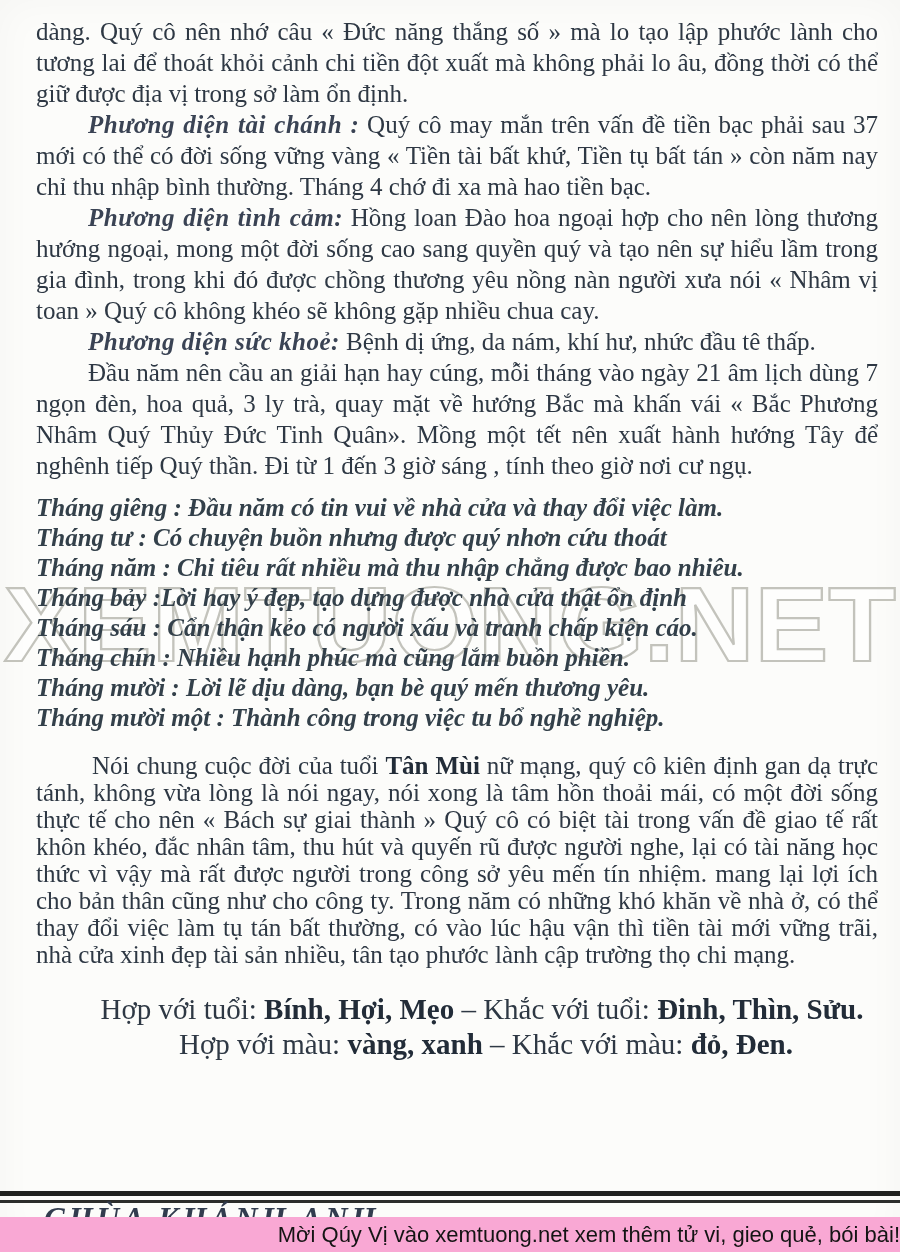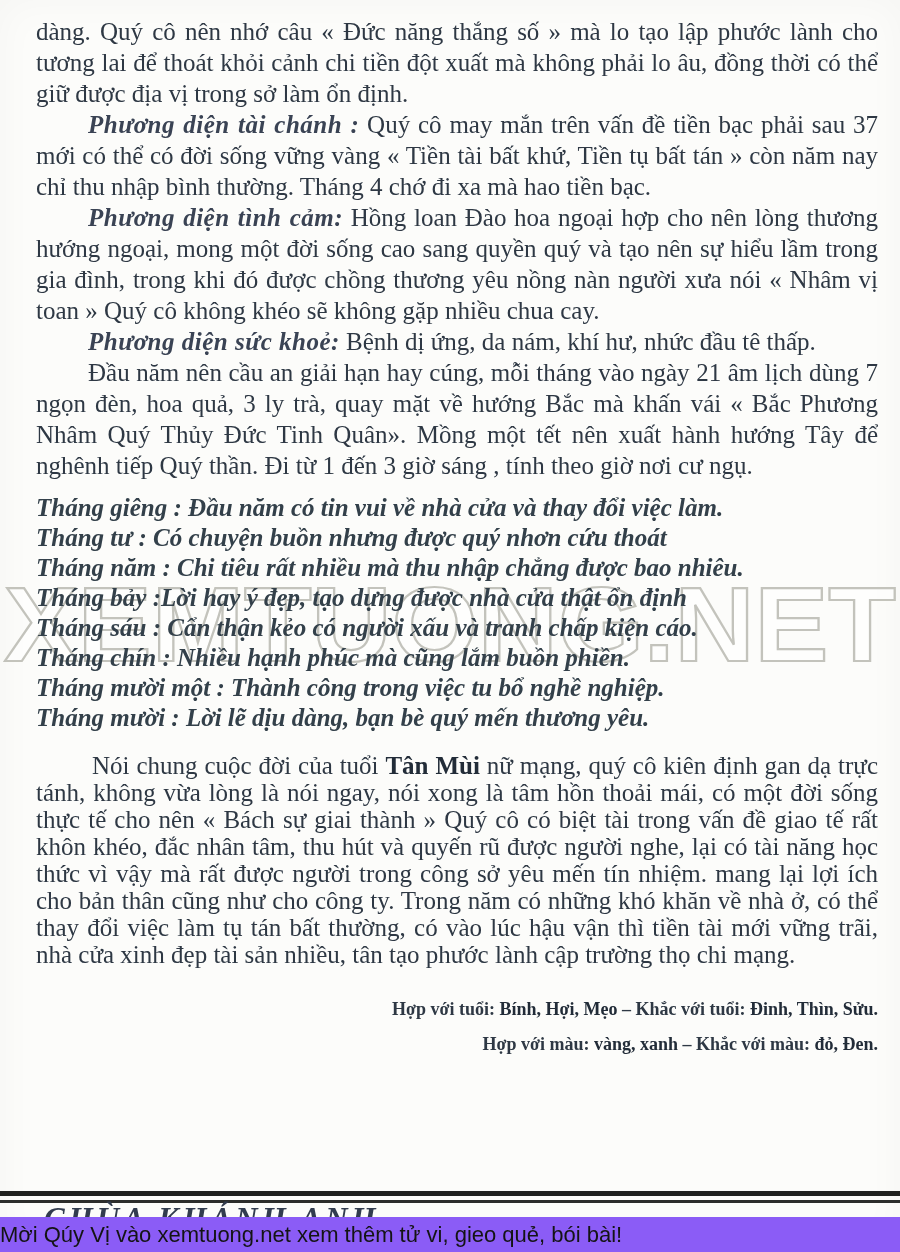--- a/index.html
+++ b/index.html
@@ -61,23 +61,22 @@
     line-height: 27px;
   }
   .summary b { color: #222c38; }
 
   .compat {
     margin-top: 24px;
   }
   .compat-line {
     padding-left: 50px;
     line-height: 35px;
-    text-align: right;
-    font-size: 18px;
-    font-weight: bold;
+    text-align: center;
+    font-size: 29px;
   }
   .compat-line.c2 { padding-left: 58px; }
   .compat-line b { color: #222c38; }
 
   
   .rule {
     position: absolute;
     left: 0; right: 0; top: 1191px;
     z-index: 3;
   }
@@ -96,25 +95,25 @@
     font-size: 31px;
     letter-spacing: 4px;
     color: #323c4e;
     white-space: nowrap;
   }
 
   
   .footer-bar {
     position: absolute;
     left: 0; right: 0; bottom: 0; height: 35px;
-    background: #8b5cf6;
+    background: #f9a8d4;
     z-index: 10;
     display: flex;
     align-items: center;
-    justify-content: flex-start;
+    justify-content: flex-end;
   }
   .footer-text {
     font-family: "Liberation Sans", sans-serif;
     font-size: 22px;
     color: #141414;
   }
 </style>
 </head>
 <body>
 
@@ -141,22 +140,22 @@
 
     <p class="body-text indent">Đầu năm nên cầu an giải hạn hay cúng, mỗi tháng vào ngày 21 âm lịch dùng 7 ngọn đèn, hoa quả, 3 ly trà, quay mặt về hướng Bắc mà khấn vái « Bắc Phương Nhâm Quý Thủy Đức Tinh Quân». Mồng một tết nên xuất hành hướng Tây để nghênh tiếp Quý thần. Đi từ 1 đến 3 giờ sáng , tính theo giờ nơi cư ngụ.</p>
 
     <div class="months">
       <p class="month">Tháng giêng : Đầu năm có tin vui về nhà cửa và thay đổi việc làm.</p>
       <p class="month">Tháng tư : Có chuyện buồn nhưng được quý nhơn cứu thoát</p>
       <p class="month">Tháng năm : Chi tiêu rất nhiều mà thu nhập chẳng được bao nhiêu.</p>
       <p class="month">Tháng bảy :Lời hay ý đẹp, tạo dựng được nhà cửa thật ổn định</p>
       <p class="month">Tháng sáu : Cẩn thận kẻo có người xấu và tranh chấp kiện cáo.</p>
       <p class="month">Tháng chín : Nhiều hạnh phúc mà cũng lắm buồn phiền.</p>
+      <p class="month">Tháng mười : Lời lẽ dịu dàng, bạn bè quý mến thương yêu.</p>
       <p class="month">Tháng mười một : Thành công trong việc tu bổ nghề nghiệp.</p>
-      <p class="month">Tháng mười : Lời lẽ dịu dàng, bạn bè quý mến thương yêu.</p>
     </div>
 
     <p class="body-text summary"><span>Nói chung cuộc đời của  tuổi </span><b>Tân Mùi</b><span> nữ mạng, quý cô kiên định gan dạ trực tánh, không vừa lòng là nói ngay, nói xong là tâm hồn thoải mái, có một đời sống thực tế cho nên « Bách sự giai thành » Quý cô có biệt tài trong vấn đề giao tế rất khôn khéo, đắc nhân tâm, thu hút và quyến rũ được người nghe, lại có tài năng học thức vì vậy mà rất được người trong công sở yêu mến tín nhiệm. mang lại lợi ích cho bản thân cũng như cho công ty. Trong năm có những khó khăn về nhà ở, có thể thay đổi việc làm tụ tán bất thường, có vào lúc hậu vận thì tiền tài mới vững trãi, nhà cửa xinh đẹp tài sản nhiều, tân tạo phước lành cập trường thọ chi mạng.</span></p>
 
     <div class="compat">
       <p class="compat-line"><span>Hợp với tuổi: </span><b>Bính, Hợi, Mẹo</b><span> – Khắc với tuổi: </span><b>Đinh, Thìn, Sửu.</b></p>
       <p class="compat-line c2"><span>Hợp với màu:  </span><b>vàng, xanh</b><span> – Khắc với màu: </span><b>đỏ, Đen.</b></p>
     </div>
 
   </div>

